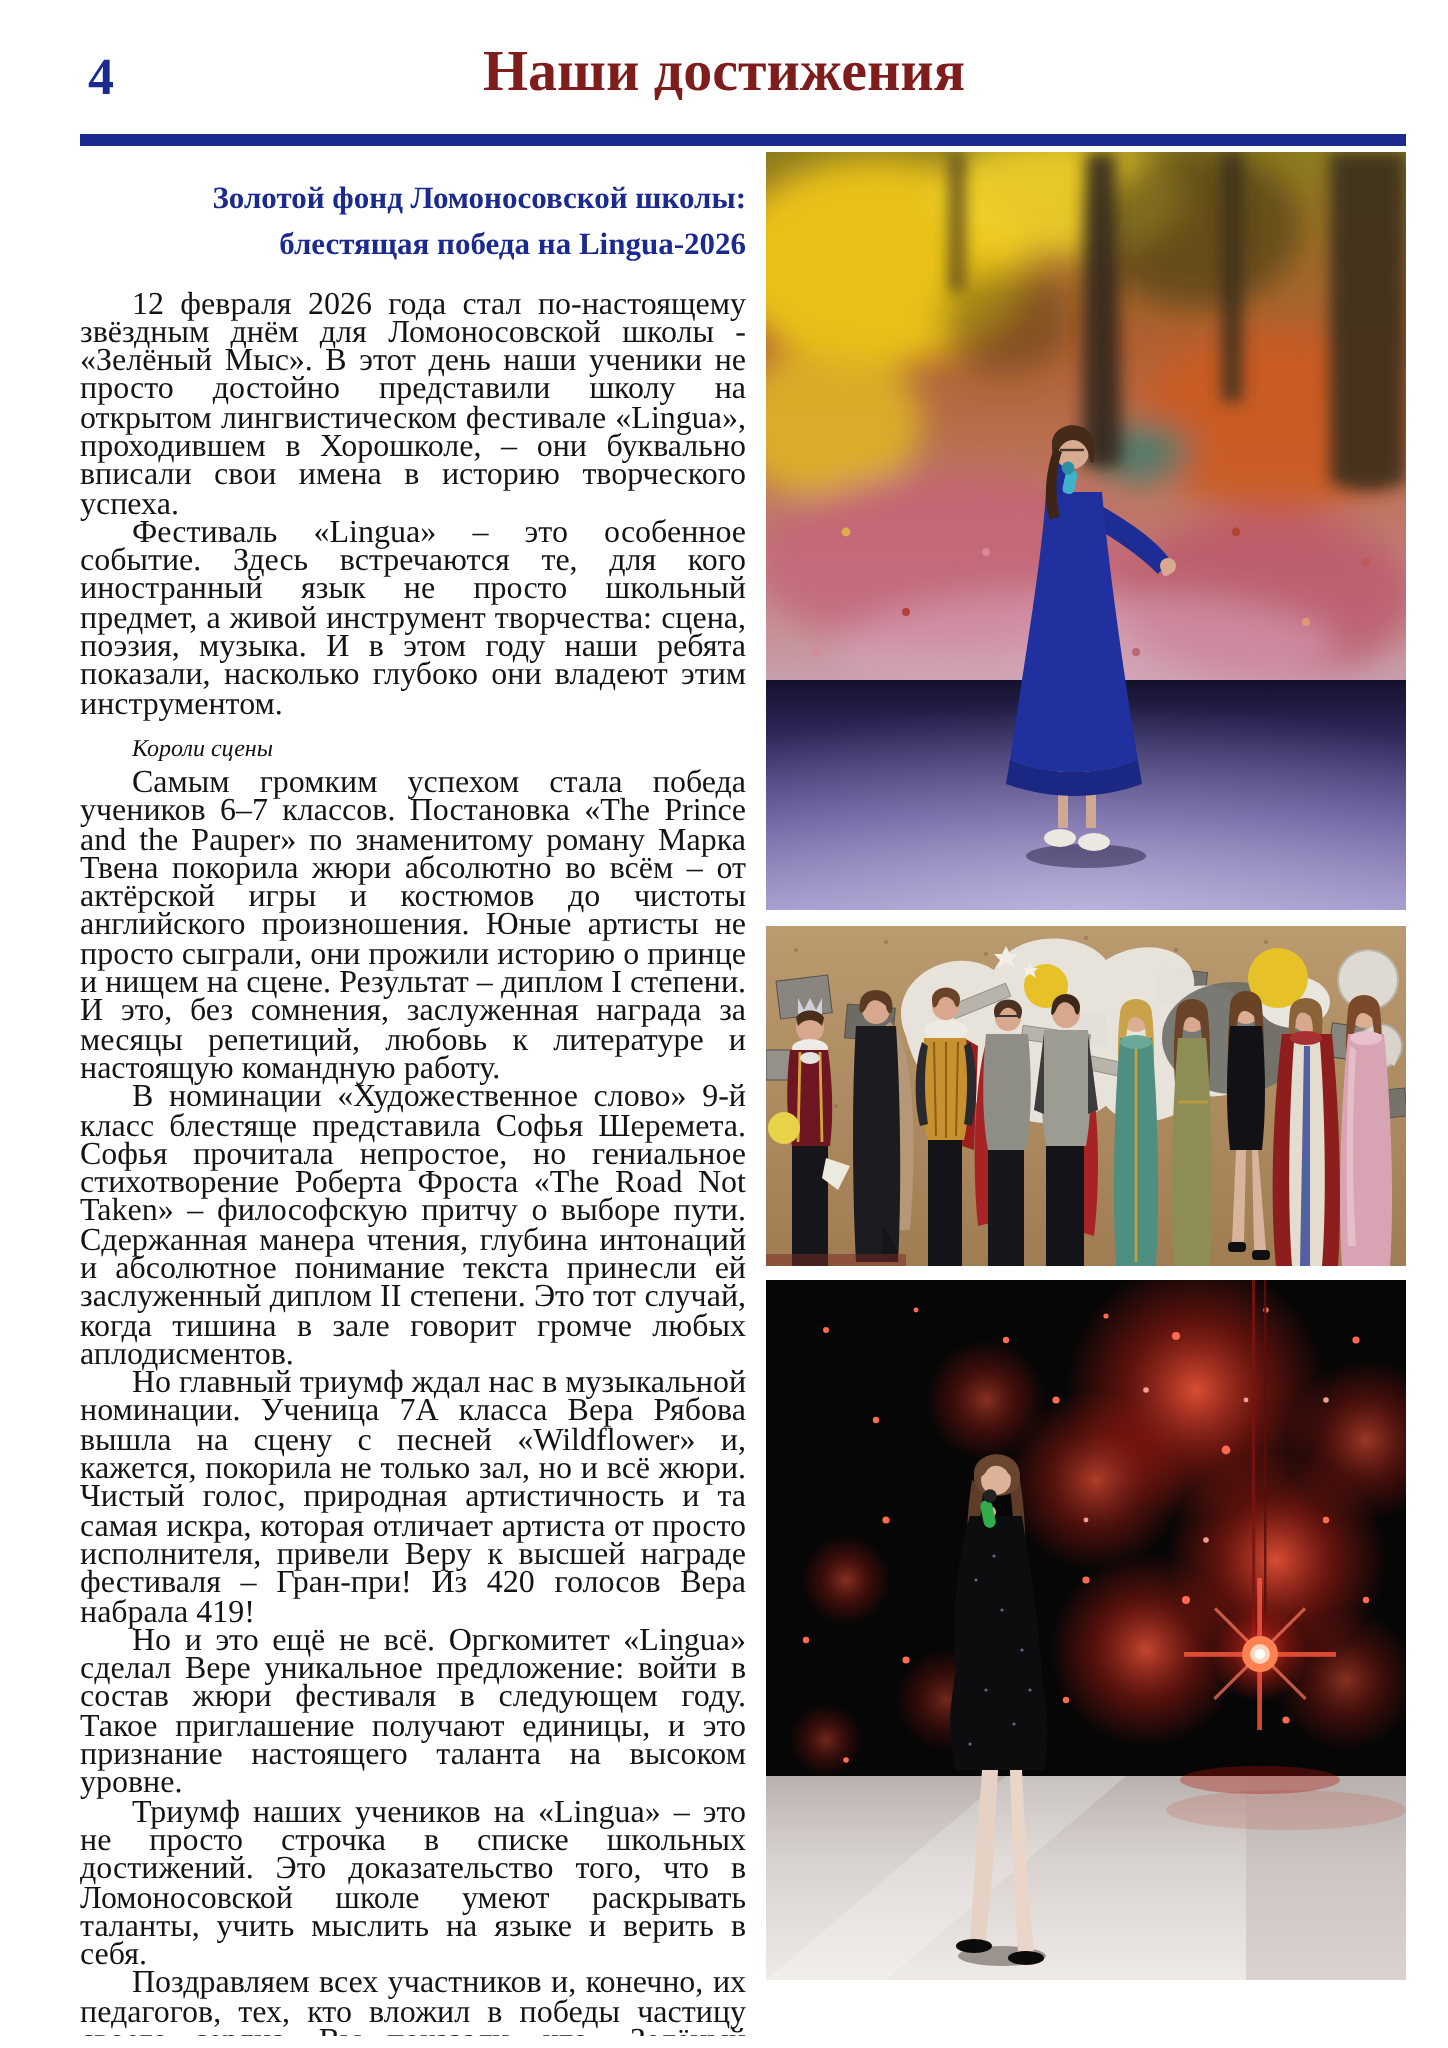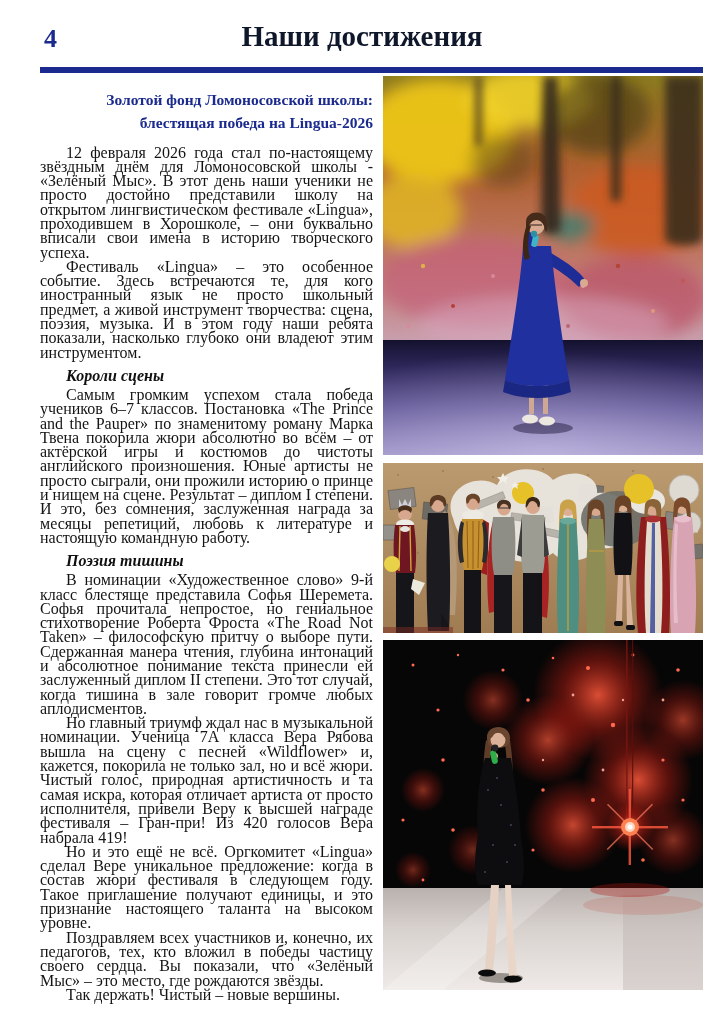--- a/index.html
+++ b/index.html
@@ -7,39 +7,39 @@
   .page {
     position:relative; width:724px; height:1024px; background:#ffffff;
     font-family:"Liberation Serif", serif; overflow:hidden;
   }
   .page-number {
     position:absolute; left:44px; top:24px;
     font-size:26px; font-weight:bold; color:#1b2a8e;
   }
   .masthead {
     position:absolute; left:0; top:20px; width:100%;
-    text-align:center; font-size:29px; font-weight:bold; color:#0f172a;
+    text-align:center; font-size:29px; font-weight:bold; color:#7f1d1d;
   }
   .rule {
     position:absolute; left:40px; top:67px; width:663px; height:6px;
     background:#1b2a8e;
   }
   .leftcol {
     position:absolute; left:40px; top:86px; width:333px; height:932px;
     color:#141414; text-align:justify; overflow:hidden;
   }
   .art-title {
     font-size:15.5px; line-height:1.5; font-weight:bold; color:#1b2a8e;
     text-align:right; white-space:pre-line; margin:2px 0 11px;
   }
   .leftcol p {
     font-size:16px; line-height:14.3px; text-indent:26px; margin:0;
   }
   .leftcol h3 {
-    font-size:16px; font-style:italic; font-weight:bold;
+    font-size:12px; font-style:italic; font-weight:normal;
     margin:7px 0 3px; text-indent:26px; color:#101010;
   }
   .signature {
     margin-top:13px; text-align:right; font-size:13px; font-weight:bold;
     font-style:italic; color:#1b2a8e; white-space:pre-line; line-height:1.45;
   }
   .photo { position:absolute; left:383px; overflow:hidden; background:#ddd; }
   .photo svg { display:block; }
   #photo1 { top:76px; }
   #photo2 { top:463px; }
@@ -56,26 +56,26 @@
 
   <div class="leftcol">
     <h2 class="art-title">Золотой фонд Ломоносовской школы:
 блестящая победа на Lingua-2026</h2>
     <p>12 февраля 2026 года стал по-настоящему звёздным днём для Ломоносовской школы - «Зелёный Мыс». В этот день наши ученики не просто достойно представили школу на открытом лингвистическом фестивале «Lingua», проходившем в Хорошколе, – они буквально вписали свои имена в историю творческого успеха.</p>
     <p>Фестиваль «Lingua» – это особенное событие. Здесь встречаются те, для кого иностранный язык не просто школьный предмет, а живой инструмент творчества: сцена, поэзия, музыка. И в этом году наши ребята показали, насколько глубоко они владеют этим инструментом.</p>
 
     <h3>Короли сцены</h3>
     <p>Самым громким успехом стала победа учеников 6–7 классов. Постановка «The Prince and the Pauper» по знаменитому роману Марка Твена покорила жюри абсолютно во всём – от актёрской игры и костюмов до чистоты английского произношения. Юные артисты не просто сыграли, они прожили историю о принце и нищем на сцене. Результат – диплом I степени. И это, без сомнения, заслуженная награда за месяцы репетиций, любовь к литературе и настоящую командную работу.</p>
 
-    <h3>Поэзия тишины</h3>
     <p>В номинации «Художественное слово» 9-й класс блестяще представила Софья Шеремета. Софья прочитала непростое, но гениальное стихотворение Роберта Фроста «The Road Not Taken» – философскую притчу о выборе пути. Сдержанная манера чтения, глубина интонаций и абсолютное понимание текста принесли ей заслуженный диплом II степени. Это тот случай, когда тишина в зале говорит громче любых аплодисментов.</p>
 
     <p>Но главный триумф ждал нас в музыкальной номинации. Ученица 7А класса Вера Рябова вышла на сцену с песней «Wildflower» и, кажется, покорила не только зал, но и всё жюри. Чистый голос, природная артистичность и та самая искра, которая отличает артиста от просто исполнителя, привели Веру к высшей награде фестиваля – Гран-при! Из 420 голосов Вера набрала 419!</p>
-    <p>Но и это ещё не всё. Оргкомитет «Lingua» сделал Вере уникальное предложение: когда в состав жюри фестиваля в следующем году. Такое приглашение получают единицы, и это признание настоящего таланта на высоком уровне.</p>
-
+    <p>Но и это ещё не всё. Оргкомитет «Lingua» сделал Вере уникальное предложение: войти в состав жюри фестиваля в следующем году. Такое приглашение получают единицы, и это признание настоящего таланта на высоком уровне.</p>
+
+    <p>Триумф наших учеников на «Lingua» – это не просто строчка в списке школьных достижений. Это доказательство того, что в Ломоносовской школе умеют раскрывать таланты, учить мыслить на языке и верить в себя.</p>
     <p>Поздравляем всех участников и, конечно, их педагогов, тех, кто вложил в победы частицу своего сердца. Вы показали, что «Зелёный Мыс» – это место, где рождаются звёзды.</p>
     <p>Так держать! Чистый – новые вершины.</p>
 
     <div class="signature">Лилит Ашотовна Арустамян,
 учитель английского языка</div>
   </div>
 
   <div class="photo" id="photo1">
     <svg width="320" height="379" viewBox="0 0 320 379" xmlns="http://www.w3.org/2000/svg">
       <defs>

